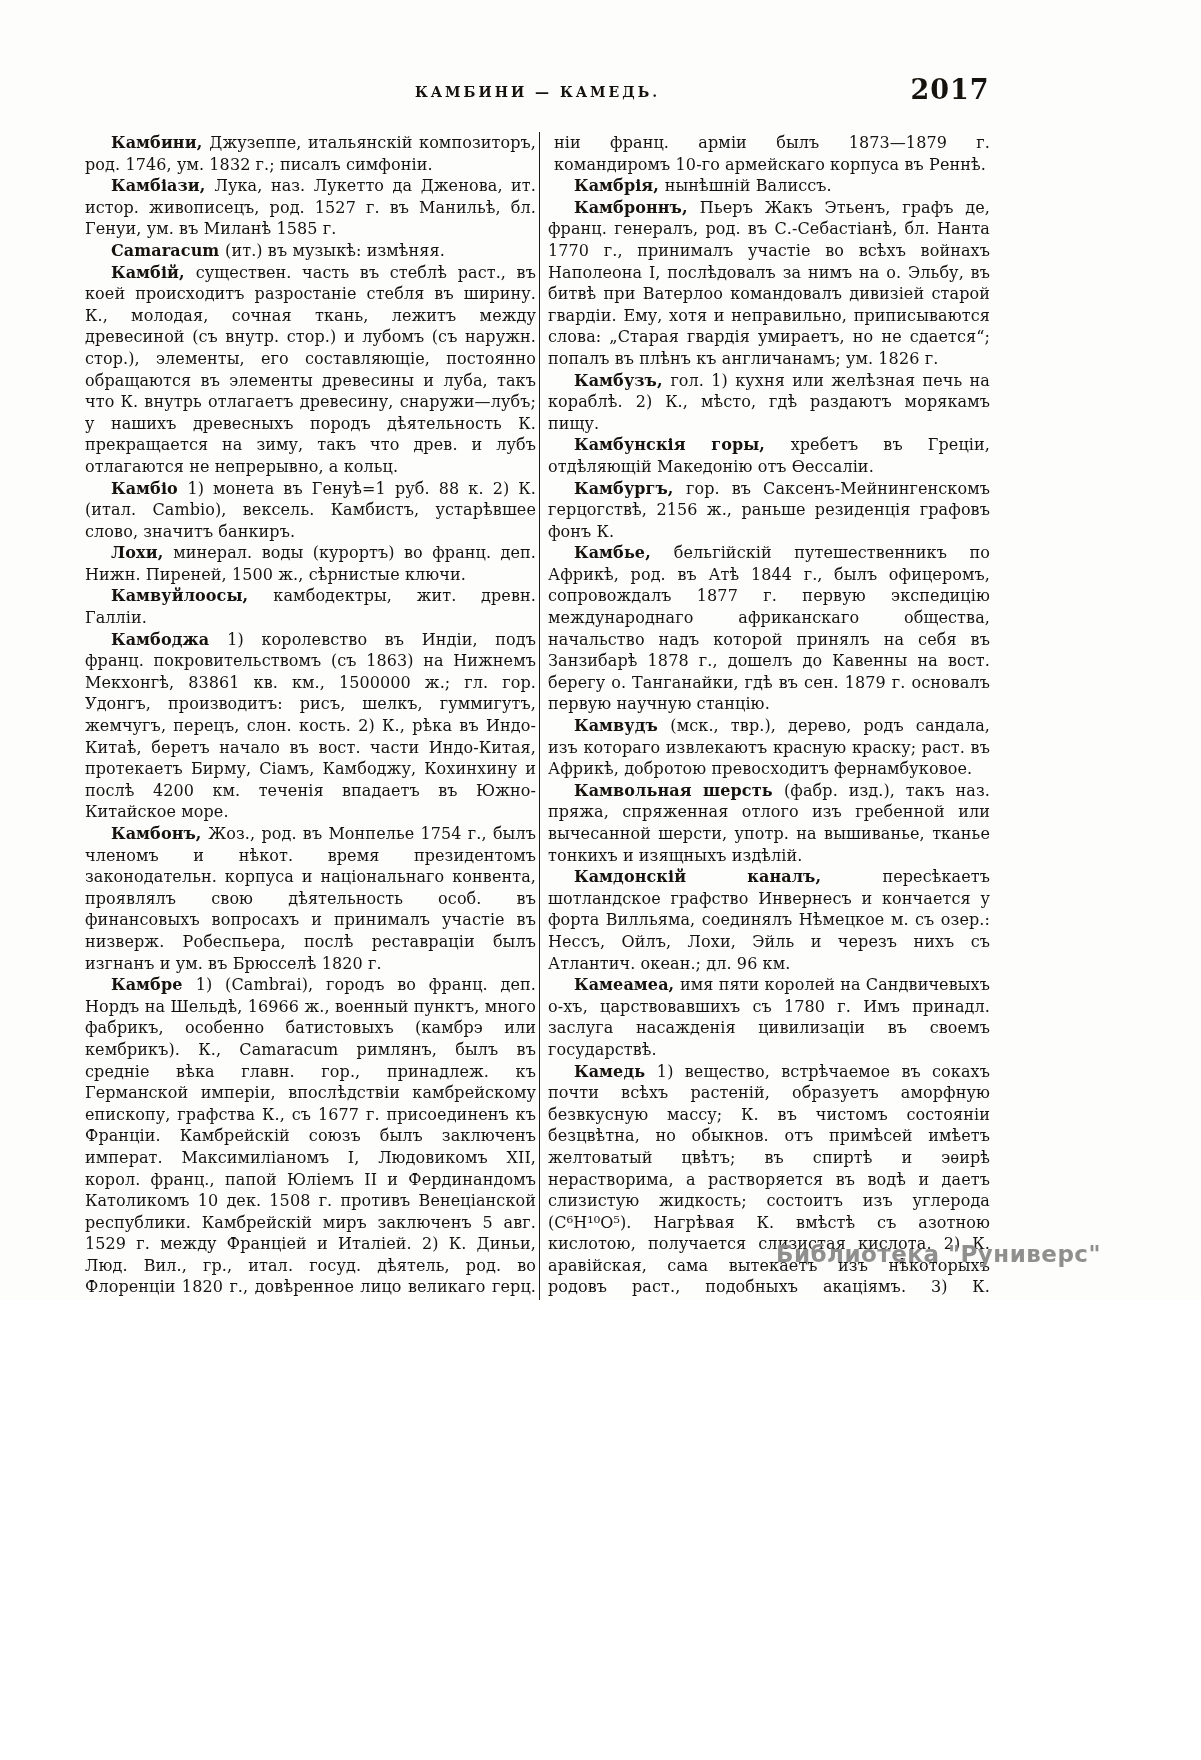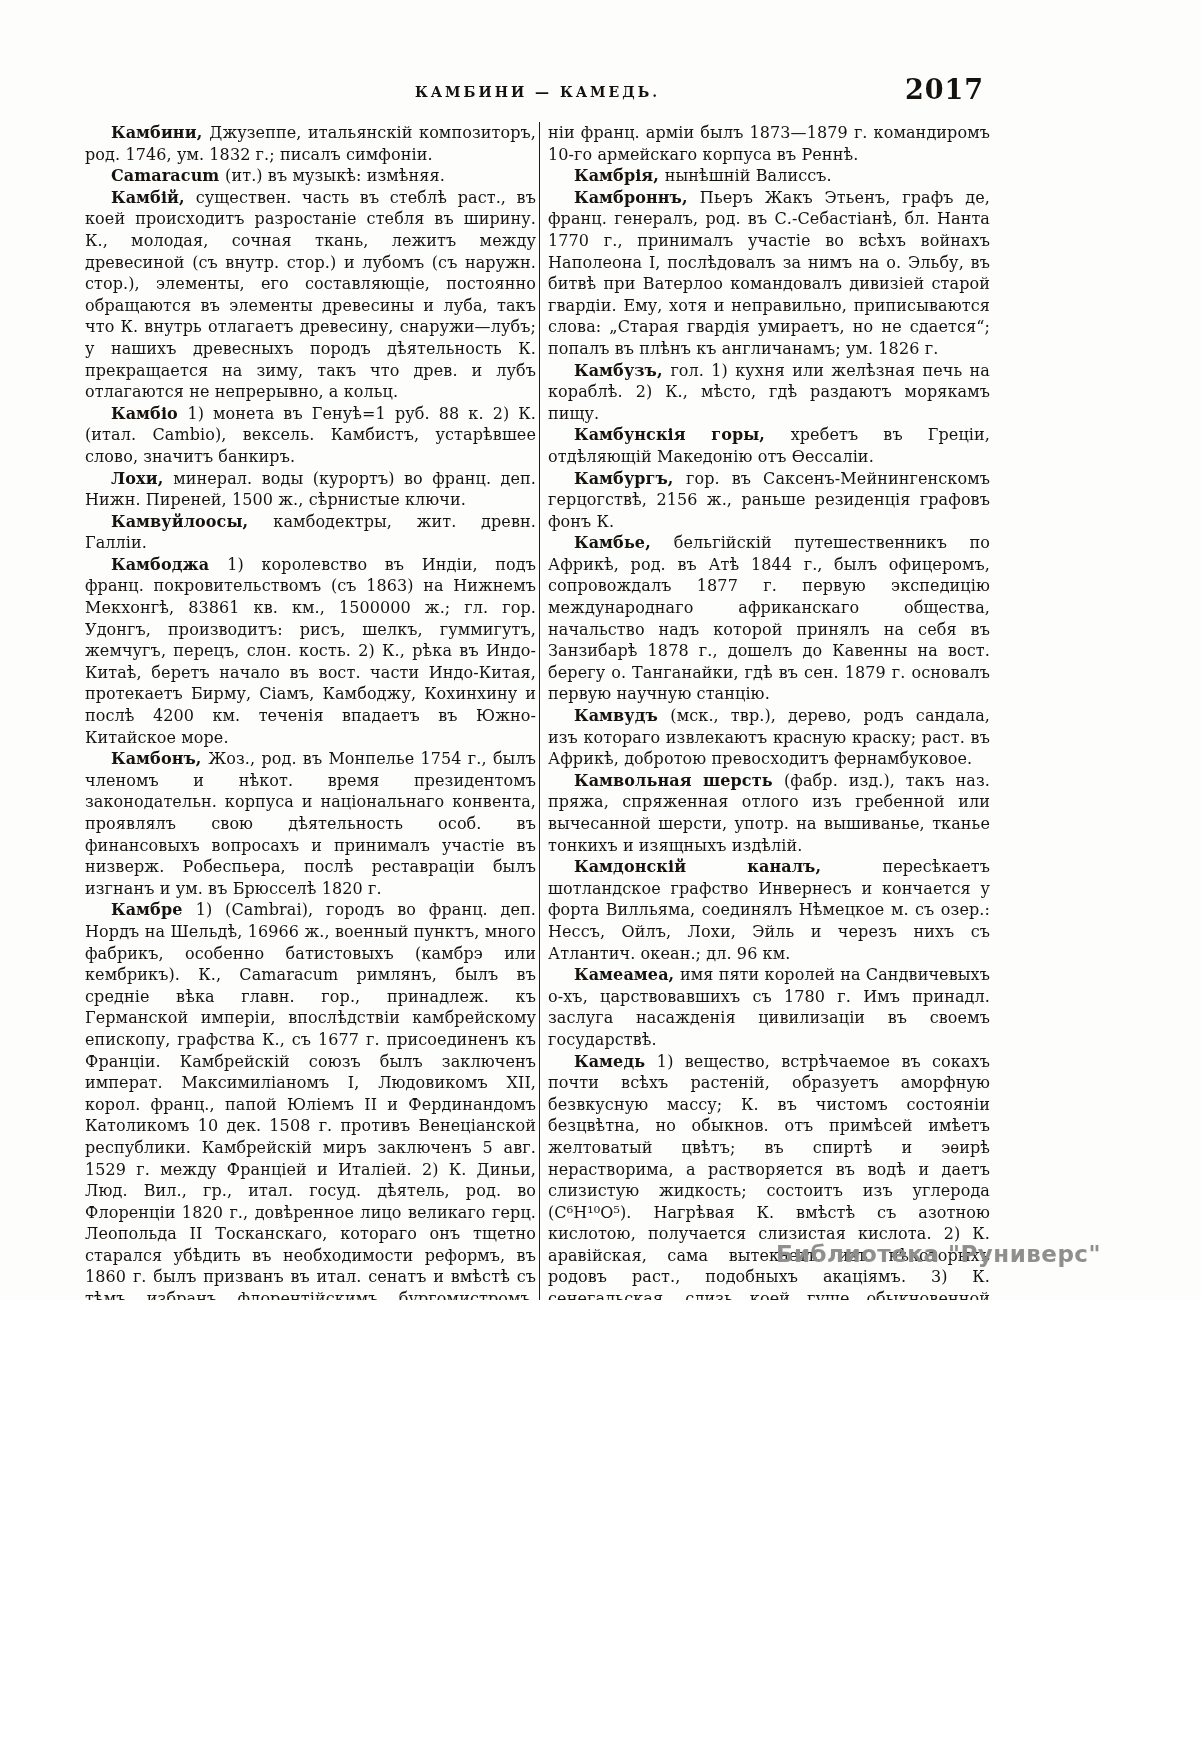--- a/index.html
+++ b/index.html
@@ -20,28 +20,28 @@
     text-align: center;
     font-size: 14px;
     font-weight: bold;
     letter-spacing: 3px;
   }
   .page-number {
     position: absolute;
     top: 74px;
     left: 905px;
     width: 90px;
-    text-align: left;
+    text-align: center;
     font-size: 27px;
     font-weight: bold;
     letter-spacing: 1px;
   }
   .text-block {
     position: absolute;
-    top: 122px;
+    top: 132px;
     left: 85px;
     width: 905px;
     height: 1392px;
     display: flex;
     overflow: hidden;
   }
   .column {
     text-align: justify;
     font-size: 16px;
     line-height: 21.6px;
@@ -49,21 +49,21 @@
   }
   .col-left  { width: 451px; }
   .col-right { width: 442px; }
   .divider {
     width: 1px;
     background: #1a1a1a;
     margin-left: 3px;
     margin-right: 8px;
   }
   .entry { margin: 0; text-indent: 26px; }
-  .entry.continuation { text-indent: 0; }
+  .entry.continuation { text-indent: 0; margin-left: 6px; }
   .term { font-weight: bold; }
   .watermark {
     position: absolute;
     right: 100px;
     bottom: 33px;
     font-family: "DejaVu Sans", sans-serif;
     font-size: 23px;
     font-weight: 600;
     color: #8f8f8f;
     letter-spacing: 0.5px;
@@ -72,20 +72,21 @@
 </head>
 <body>
 
 <div class="page">
   <div class="running-head">КАМБИНИ — КАМЕДЬ.</div>
   <div class="page-number">2017</div>
 
   <div class="text-block">
     <div class="column col-left">
         <p class="entry"><span class="term">Камбини, </span>Джузеппе, итальянскій композиторъ, род. 1746, ум. 1832 г.; писалъ симфоніи.</p>
+        <p class="entry"><span class="term">Камбіази, </span>Лука, наз. Лукетто да Дженова, ит. истор. живописецъ, род. 1527 г. въ Манильѣ, бл. Генуи, ум. въ Миланѣ 1585 г.</p>
         <p class="entry"><span class="term">Camaracum </span>(ит.) въ музыкѣ: измѣняя.</p>
         <p class="entry"><span class="term">Камбій, </span>существен. часть въ стеблѣ раст., въ коей происходитъ разростаніе стебля въ ширину. К., молодая, сочная ткань, лежитъ между древесиной (съ внутр. стор.) и лубомъ (съ наружн. стор.), элементы, его составляющіе, постоянно обращаются въ элементы древесины и луба, такъ что К. внутрь отлагаетъ древесину, снаружи—лубъ; у нашихъ древесныхъ породъ дѣятельность К. прекращается на зиму, такъ что древ. и лубъ отлагаются не непрерывно, а кольц.</p>
         <p class="entry"><span class="term">Камбіо </span>1) монета въ Генуѣ=1 руб. 88 к. 2) К. (итал. Cambio), вексель. Камбистъ, устарѣвшее слово, значитъ банкиръ.</p>
         <p class="entry"><span class="term">Лохи, </span>минерал. воды (курортъ) во франц. деп. Нижн. Пиреней, 1500 ж., сѣрнистые ключи.</p>
         <p class="entry"><span class="term">Камвуйлоосы, </span>камбодектры, жит. древн. Галліи.</p>
         <p class="entry"><span class="term">Камбоджа </span>1) королевство въ Индіи, подъ франц. покровительствомъ (съ 1863) на Нижнемъ Мекхонгѣ, 83861 кв. км., 1500000 ж.; гл. гор. Удонгъ, производитъ: рисъ, шелкъ, гуммигутъ, жемчугъ, перецъ, слон. кость. 2) К., рѣка въ Индо-Китаѣ, беретъ начало въ вост. части Индо-Китая, протекаетъ Бирму, Сіамъ, Камбоджу, Кохинхину и послѣ 4200 км. теченія впадаетъ въ Южно-Китайское море.</p>
         <p class="entry"><span class="term">Камбонъ, </span>Жоз., род. въ Монпелье 1754 г., былъ членомъ и нѣкот. время президентомъ законодательн. корпуса и національнаго конвента, проявлялъ свою дѣятельность особ. въ финансовыхъ вопросахъ и принималъ участіе въ низверж. Робеспьера, послѣ реставраціи былъ изгнанъ и ум. въ Брюсселѣ 1820 г.</p>
         <p class="entry"><span class="term">Камбре </span>1) (Cambrai), городъ во франц. деп. Нордъ на Шельдѣ, 16966 ж., военный пунктъ, много фабрикъ, особенно батистовыхъ (камбрэ или кембрикъ). К., Camaracum римлянъ, былъ въ средніе вѣка главн. гор., принадлеж. къ Германской имперіи, впослѣдствіи камбрейскому епископу, графства К., съ 1677 г. присоединенъ къ Франціи. Камбрейскій союзъ былъ заключенъ императ. Максимиліаномъ I, Людовикомъ XII, корол. франц., папой Юліемъ II и Фердинандомъ Католикомъ 10 дек. 1508 г. противъ Венеціанской республики. Камбрейскій миръ заключенъ 5 авг. 1529 г. между Франціей и Италіей. 2) К. Диньи, Люд. Вил., гр., итал. госуд. дѣятель, род. во Флоренціи 1820 г., довѣренное лицо великаго герц. Леопольда II Тосканскаго, котораго онъ тщетно старался убѣдить въ необходимости реформъ, въ 1860 г. былъ призванъ въ итал. сенатъ и вмѣстѣ съ тѣмъ избранъ флорентійскимъ бургомистромъ, 1867—69 г. былъ министромъ финансовъ въ кабинетѣ Менабреа. 3) К., наз. въ Италіи небѣленыя силезскія полотна.</p>
         <p class="entry"><span class="term">Камбри, </span>Жакъ, одинъ изъ основателей кельтической академіи и извѣстный антикварій (род. 1746, ум. 1807), соч. „Записки о трубадурахъ“.</p>
         <p class="entry"><span class="term">Камбріэль, </span>Альберъ, французскій генералъ, род. въ Лаграссѣ деп. Одъ въ 1816 г.; сражался подъ начальствомъ Макъ-Магона, подъ Седаномъ былъ взятъ въ плѣнъ, бѣжалъ, сражался, но безуспѣшно, съ генераломъ Вердеромъ, при переформирова-</p>

